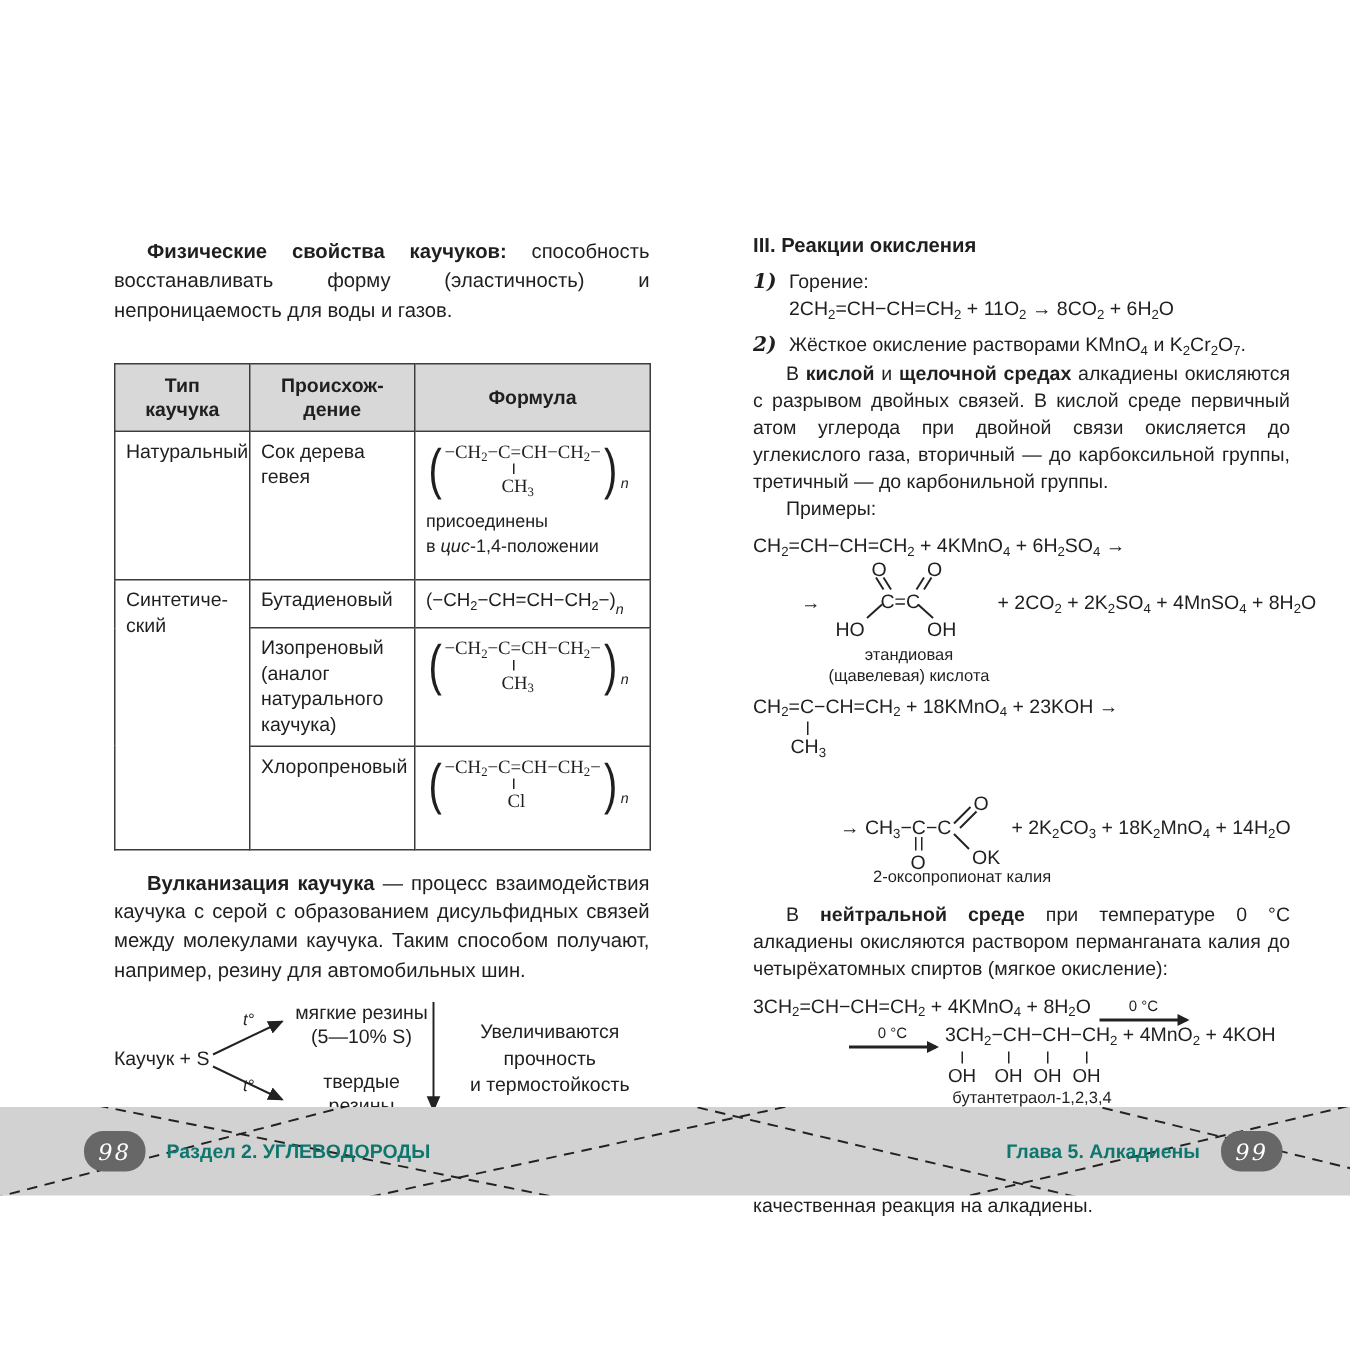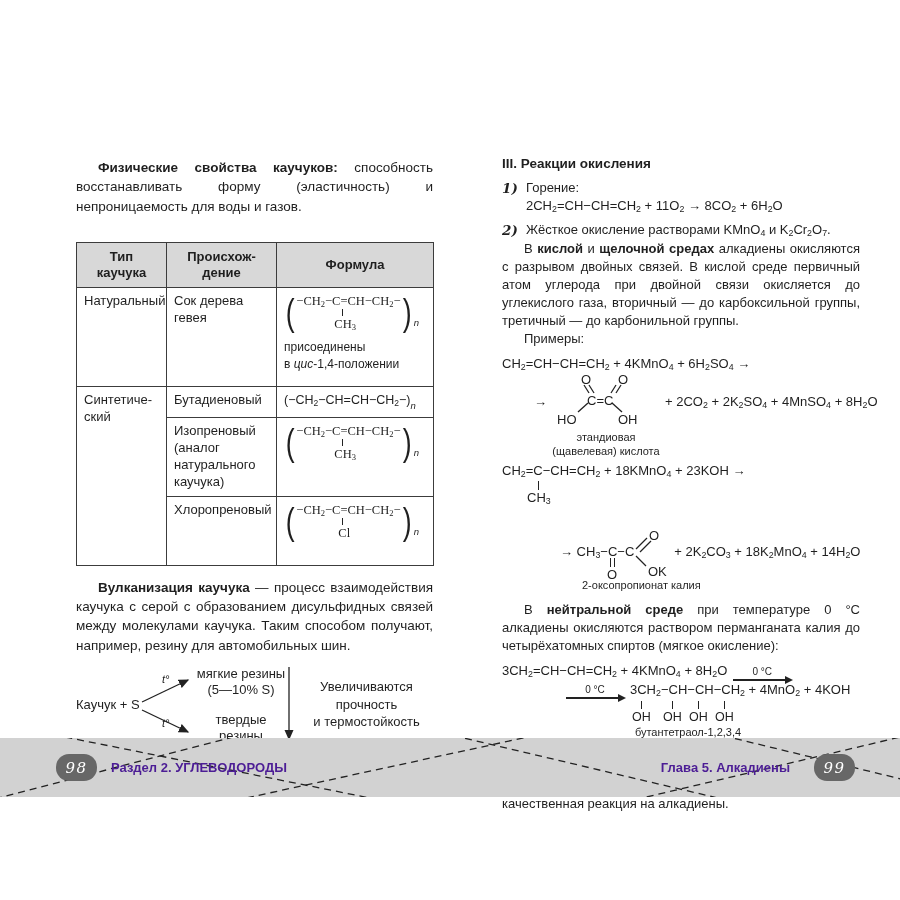--- a/index.html
+++ b/index.html
@@ -87,25 +87,25 @@
   .nprod .vb{position:absolute;top:19px;height:8px;border-left:1.3px solid #222;width:1px;}
   .vb1{left:11px;} .vb2{left:42px;} .vb3{left:68px;} .vb4{left:94px;}
   .nprod .ohl{position:absolute;top:28px;font-size:12.5px;}
   .oh1{left:2px;} .oh2{left:33px;} .oh3{left:59px;} .oh4{left:85px;}
   .nprod .cap{position:absolute;top:44px;left:-6px;width:128px;text-align:center;font-size:11px;}
 
   
   .footer{position:absolute;left:0;top:738px;width:900px;height:59px;background:#d2d2d2;overflow:hidden;}
   .footer svg.pat{position:absolute;left:0;top:0;}
   .f-left{position:absolute;left:56px;top:16px;display:flex;align-items:center;gap:14px;}
-  .f-right{position:absolute;right:45px;top:16px;display:flex;align-items:center;gap:24px;}
+  .f-right{position:absolute;right:45px;top:16px;display:flex;align-items:center;gap:14px;}
   .pgbadge{width:41px;height:27px;background:#676767;border-radius:13px;color:#fff;
     display:flex;align-items:center;justify-content:center;
     font-family:"DejaVu Serif",serif;font-style:italic;font-size:15px;letter-spacing:1.5px;flex:none;}
-  .f-title{font-weight:bold;font-size:13px;color:#4c1d95;}
+  .f-title{font-weight:bold;font-size:13px;color:#0f766e;}
 
   svg line{stroke:#222;stroke-width:1.3;}
   svg text{font-family:"Liberation Sans","DejaVu Sans",sans-serif;font-size:13px;fill:#1f1f1f;}
 </style>
 </head>
 <body>
 
 <div class="page-col page-left">
 
   <p class="para"><span class="b">Физические свойства каучуков:</span><span> способность восстанав­ливать форму (эластичность) и непроницаемость для воды и газов.</span></p>

